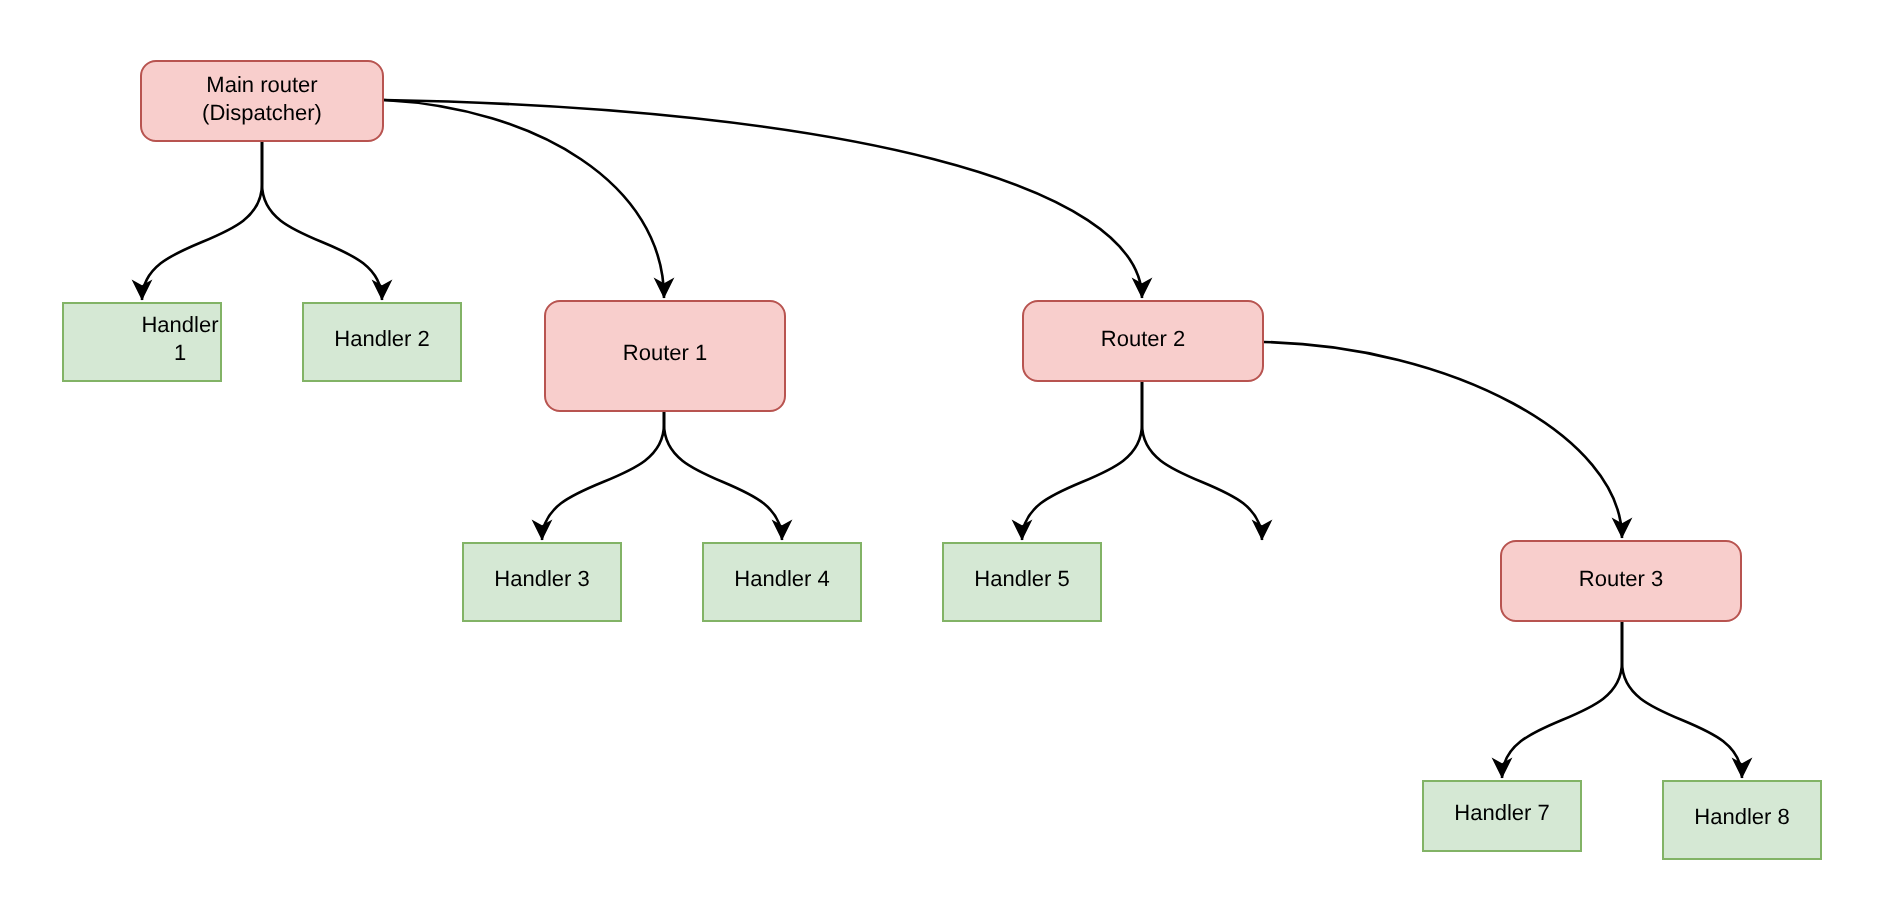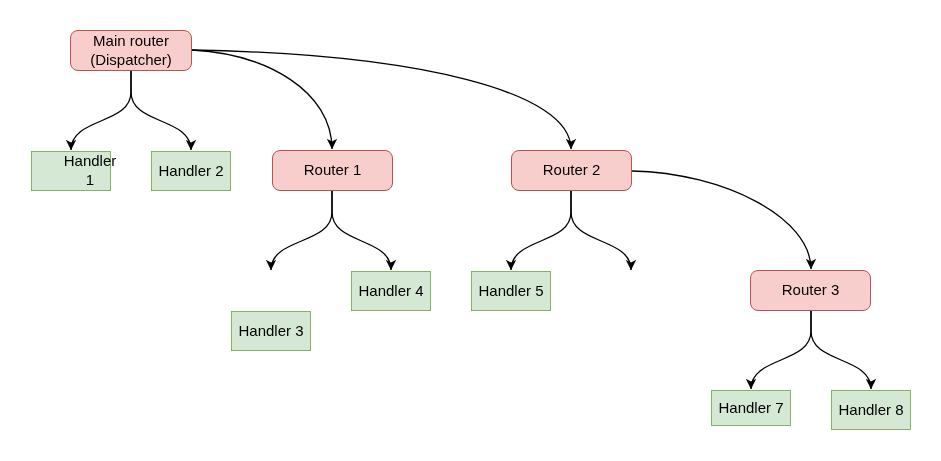--- a/index.html
+++ b/index.html
@@ -35,21 +35,21 @@
     fill: none;
     stroke: var(--edge-color);
     stroke-width: 1.3;
   }
   .node {
     position: absolute;
     display: flex;
     align-items: center;
     justify-content: center;
     text-align: center;
-    font-size: 15px;
+    font-size: 11px;
     line-height: 1.25;
     color: #000000;
     padding: 2px;
   }
   .node.router {
     background: var(--router-fill);
     border: 1.3px solid var(--router-stroke);
     border-radius: 8px;
   }
   .node.handler {
@@ -87,29 +87,29 @@
   </div>
 
   <div class="node handler" style="left:31px; top:151px; width:80px; height:40px;padding-left:40px;">
     <span>Handler 1</span>
   </div>
 
   <div class="node handler" style="left:151px; top:151px; width:80px; height:40px;">
     <span>Handler 2</span>
   </div>
 
-  <div class="node router" style="left:272px; top:150px; width:121px; height:41px;justify-content:center;">
+  <div class="node router" style="left:272px; top:150px; width:121px; height:56px;justify-content:center;">
     <span>Router 1</span>
   </div>
 
   <div class="node router" style="left:511px; top:150px; width:121px; height:41px;">
     <span>Router 2</span>
   </div>
 
-  <div class="node handler" style="left:231px; top:271px; width:80px; height:40px;margin-top:40px;">
+  <div class="node handler" style="left:231px; top:271px; width:80px; height:40px;">
     <span>Handler 3</span>
   </div>
 
   <div class="node handler" style="left:351px; top:271px; width:80px; height:40px;">
     <span>Handler 4</span>
   </div>
 
   <div class="node handler" style="left:471px; top:271px; width:80px; height:40px;">
     <span>Handler 5</span>
   </div>

